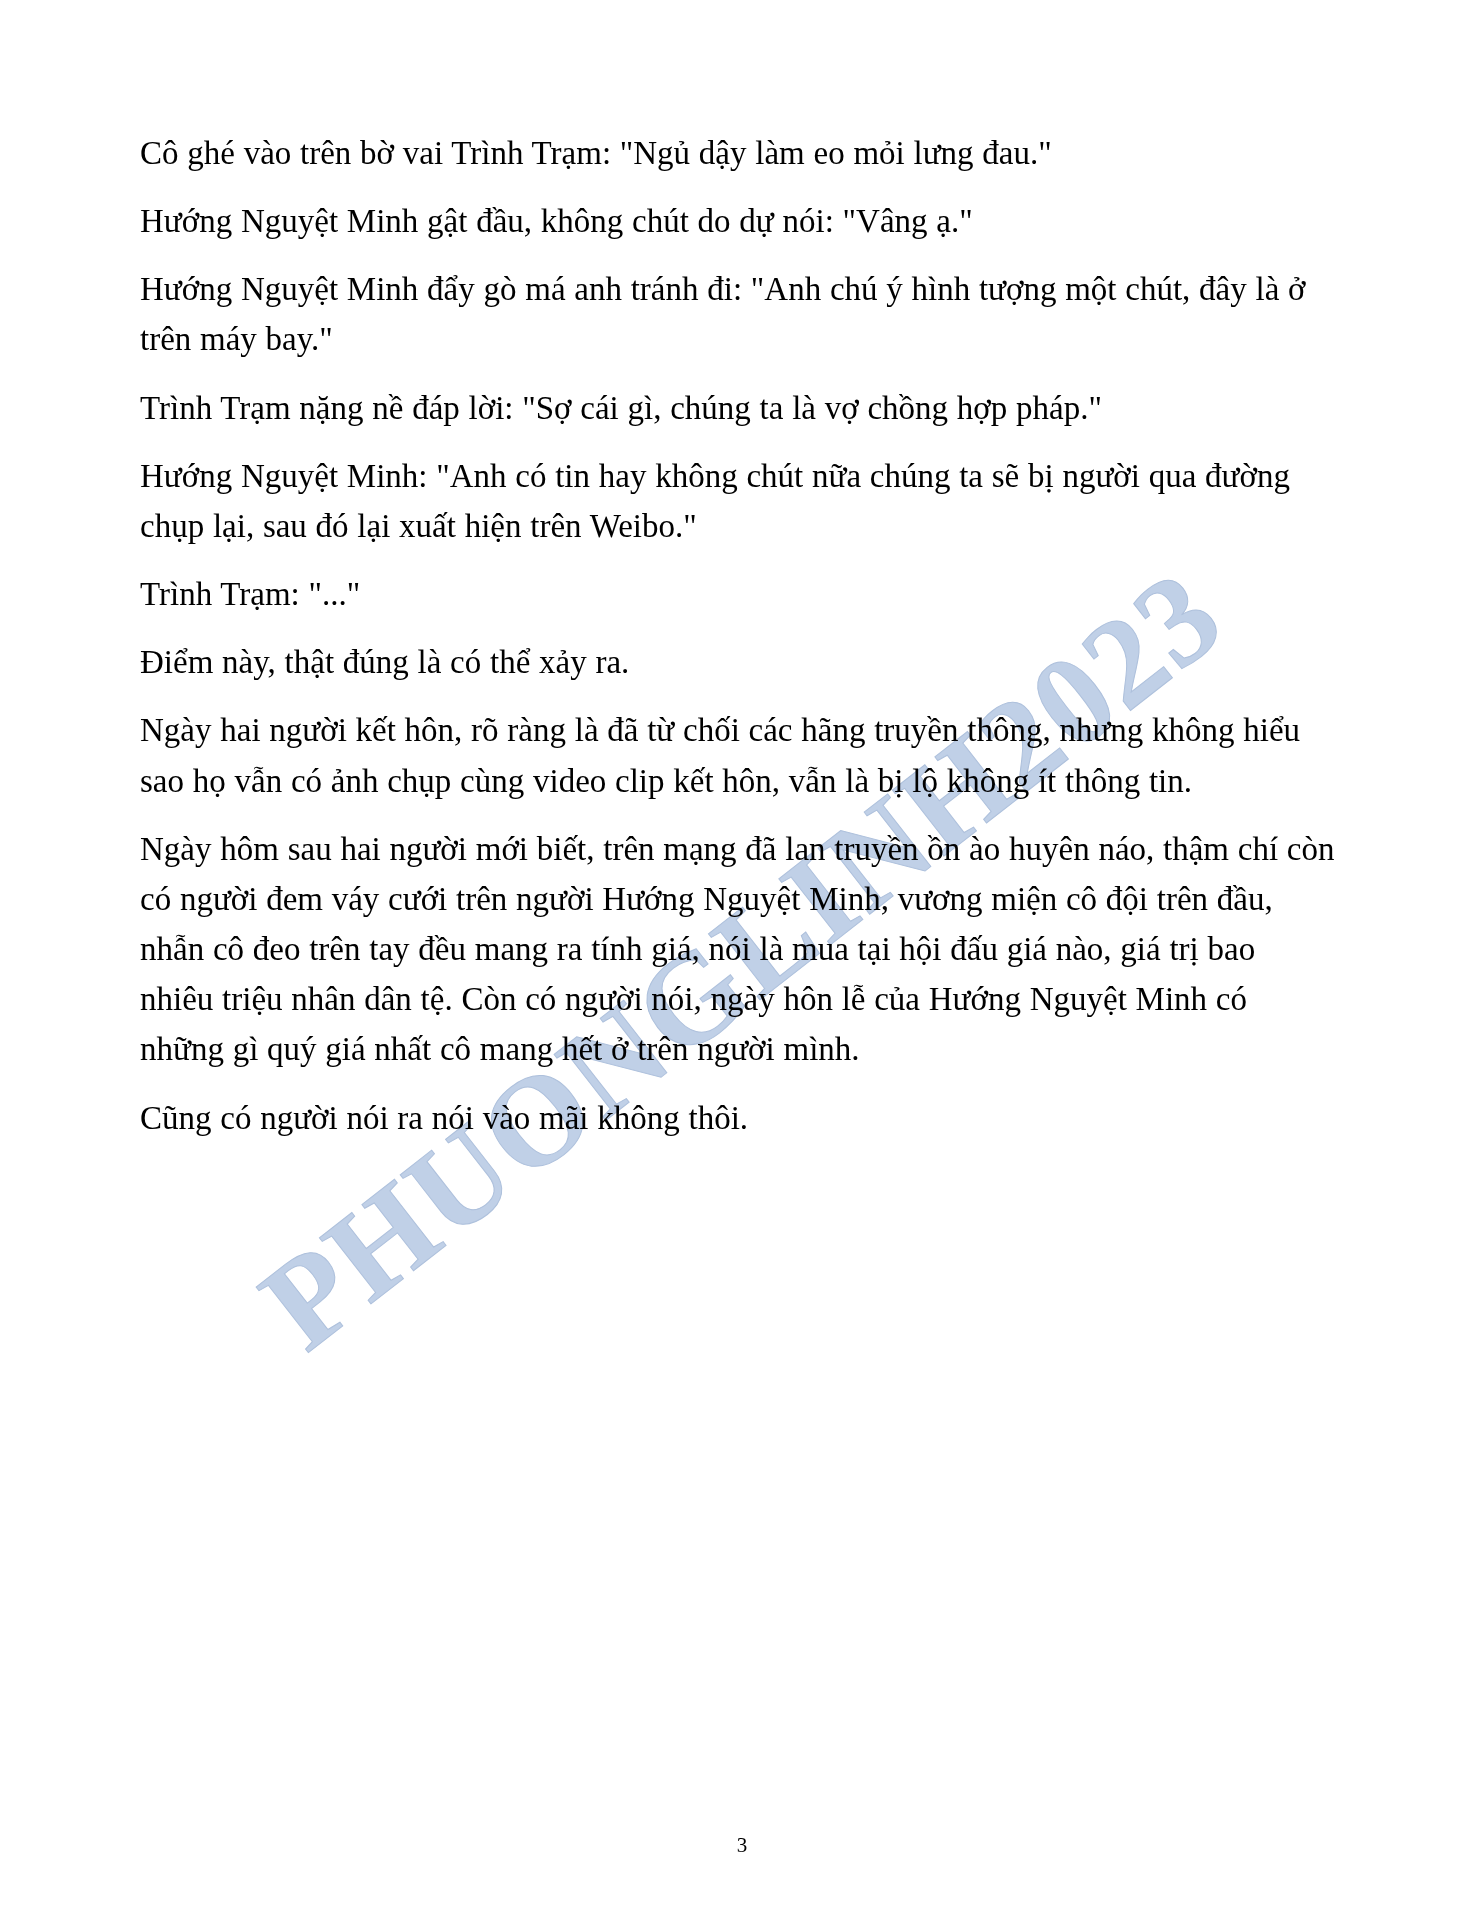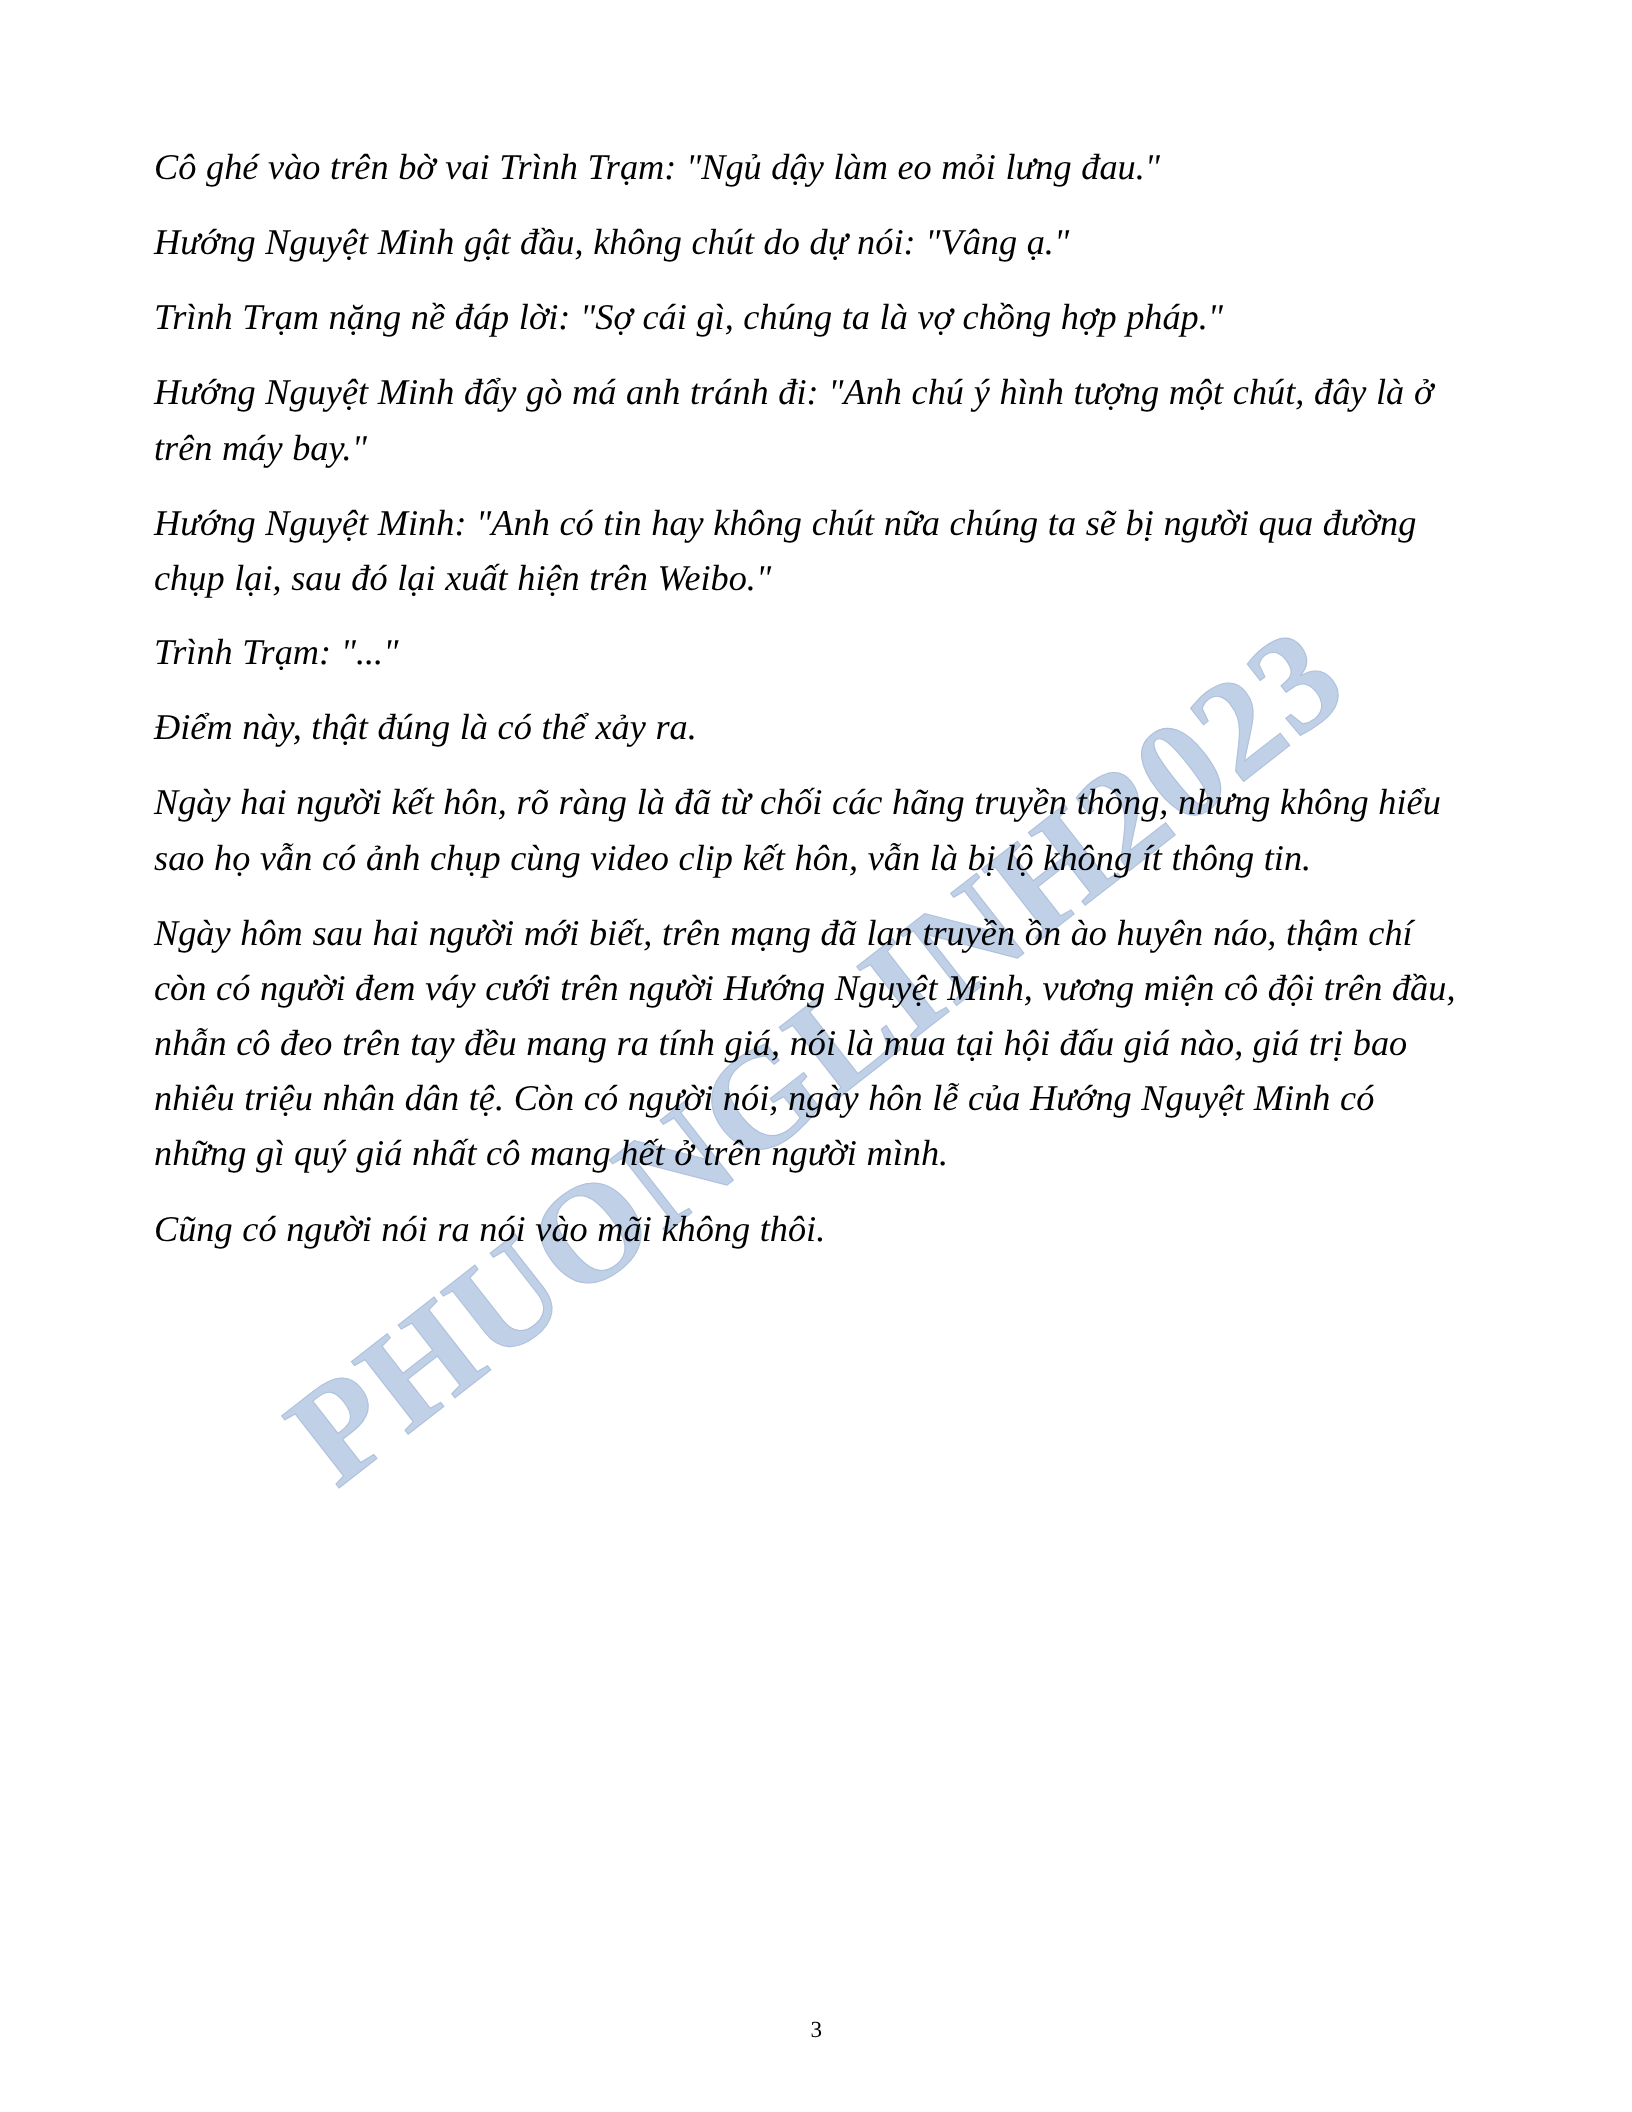--- a/index.html
+++ b/index.html
@@ -41,21 +41,20 @@
     padding: 128px 148px 0 140px;
     box-sizing: border-box;
   }
   .para {
     font-size: 33px;
     line-height: 1.52;
     color: #000000;
     margin: 0 0 18px 0;
     text-align: left;
     word-spacing: 0.5px;
-    font-style: italic;
   }
   .page-number {
     position: absolute;
     z-index: 3;
     left: 0;
     right: 0;
     bottom: 62px;
     text-align: center;
     font-size: 21px;
     color: #000000;
@@ -65,22 +64,22 @@
 </head>
 <body>
 
 <div class="page">
 
   <div class="watermark">PHUONGLINH2023</div>
 
   <div class="content">
     <p class="para">Cô ghé vào trên bờ vai Trình Trạm: "Ngủ dậy làm eo mỏi lưng đau."</p>
     <p class="para">Hướng Nguyệt Minh gật đầu, không chút do dự nói: "Vâng ạ."</p>
+    <p class="para">Hướng Nguyệt Minh đẩy gò má anh tránh đi: "Anh chú ý hình tượng một chút, đây là ở trên máy bay."</p>
     <p class="para">Trình Trạm nặng nề đáp lời: "Sợ cái gì, chúng ta là vợ chồng hợp pháp."</p>
-    <p class="para">Hướng Nguyệt Minh đẩy gò má anh tránh đi: "Anh chú ý hình tượng một chút, đây là ở trên máy bay."</p>
     <p class="para">Hướng Nguyệt Minh: "Anh có tin hay không chút nữa chúng ta sẽ bị người qua đường chụp lại, sau đó lại xuất hiện trên Weibo."</p>
     <p class="para">Trình Trạm: "..."</p>
     <p class="para">Điểm này, thật đúng là có thể xảy ra.</p>
     <p class="para">Ngày hai người kết hôn, rõ ràng là đã từ chối các hãng truyền thông, nhưng không hiểu sao họ vẫn có ảnh chụp cùng video clip kết hôn, vẫn là bị lộ không ít thông tin.</p>
     <p class="para">Ngày hôm sau hai người mới biết, trên mạng đã lan truyền ồn ào huyên náo, thậm chí còn có người đem váy cưới trên người Hướng Nguyệt Minh, vương miện cô đội trên đầu, nhẫn cô đeo trên tay đều mang ra tính giá, nói là mua tại hội đấu giá nào, giá trị bao nhiêu triệu nhân dân tệ. Còn có người nói, ngày hôn lễ của Hướng Nguyệt Minh có những gì quý giá nhất cô mang hết ở trên người mình.</p>
     <p class="para">Cũng có người nói ra nói vào mãi không thôi.</p>
   </div>
 
   <div class="page-number">3</div>
 

